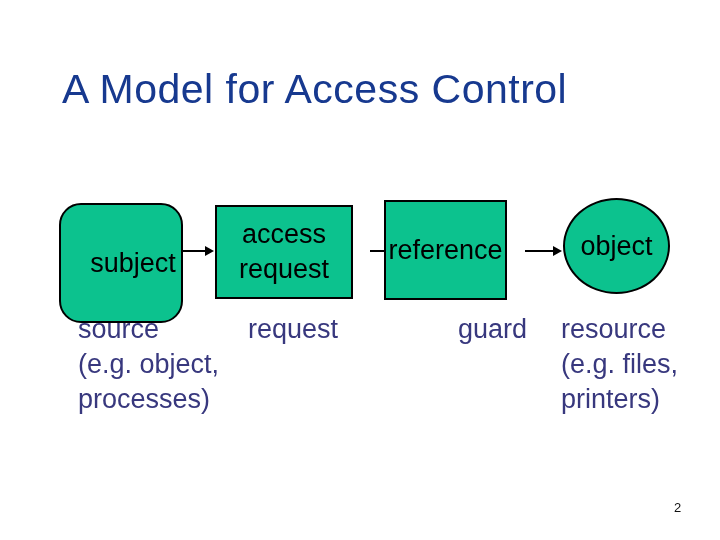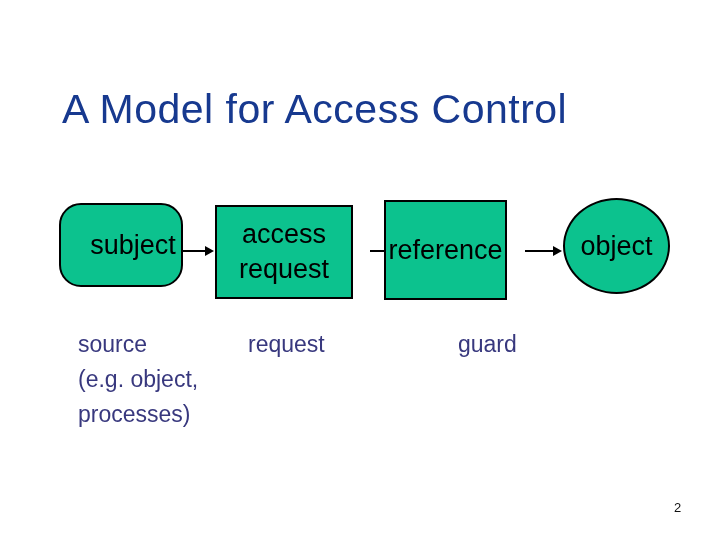--- a/index.html
+++ b/index.html
@@ -26,38 +26,37 @@
   }
   .title {
     position: absolute;
     left: 62px;
     top: 66px;
     font-size: 41px;
     font-weight: 400;
     color: var(--title-color);
     white-space: nowrap;
     letter-spacing: 0.5px;
-    margin-top: 20px;
   }
   .node {
     position: absolute;
     background: var(--node-fill);
     border: 2px solid var(--node-border);
     color: var(--node-text);
     font-size: 27px;
     line-height: 35px;
     display: flex;
     flex-direction: column;
     align-items: center;
     justify-content: center;
     text-align: center;
   }
   .node .line { display: block; }
   .node-subject {
-    left: 59px; top: 203px; width: 124px; height: 84px;
+    left: 59px; top: 203px; width: 124px; height: 120px;
     border-radius: 22px;
     padding-left: 24px;
   }
   .node-access-request {
     left: 215px; top: 205px; width: 138px; height: 94px;
   }
   .node-reference-monitor {
     left: 384px; top: 200px; width: 123px; height: 100px;
   }
   .node-object {
@@ -79,23 +78,23 @@
     width: 0; height: 0;
     border-left: 9px solid var(--arrow-color);
     border-top: 5px solid transparent;
     border-bottom: 5px solid transparent;
   }
   .arrow-1 { left: 183px; width: 22px; }
   .arrow-2 { left: 370px; width: 22px; }
   .arrow-3 { left: 525px; width: 28px; }
   .caption {
     position: absolute;
-    top: 327px;
+    top: 312px;
     color: var(--caption-color);
-    font-size: 23px;
+    font-size: 27px;
     line-height: 35px;
   }
   .caption .line { display: block; }
   .caption-1 { left: 78px; }
   .caption-2 { left: 248px; }
   .caption-3 { left: 430px; margin-left: 28px; }
   .caption-4 { left: 561px; }
   .page-number {
     position: absolute;
     left: 674px;
@@ -141,16 +140,21 @@
   </div>
 
   <div class="caption caption-2">
     <span class="line">request</span>
   </div>
 
   <div class="caption caption-3">
     <span class="line">guard</span>
   </div>
 
+  <div class="caption caption-4">
+    <span class="line">resource</span>
+    <span class="line">(e.g. files,</span>
+    <span class="line">printers)</span>
+  </div>
 
   <div class="page-number">2</div>
 
 </div>
 
 </body></html>

